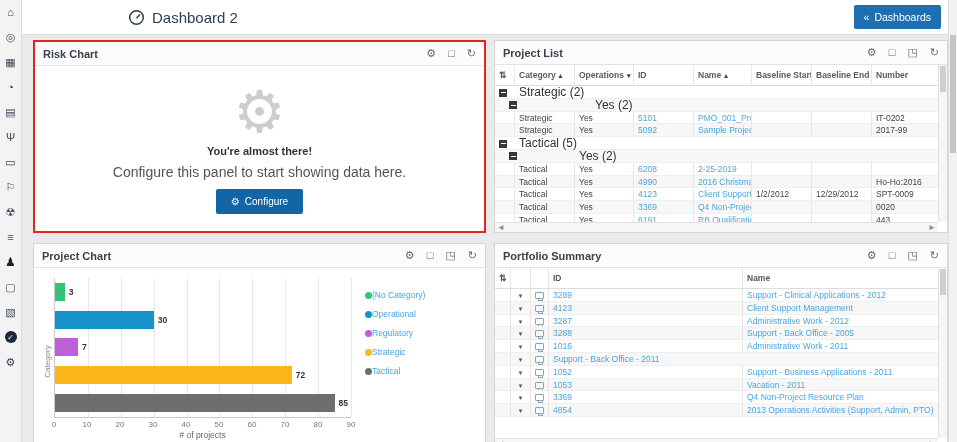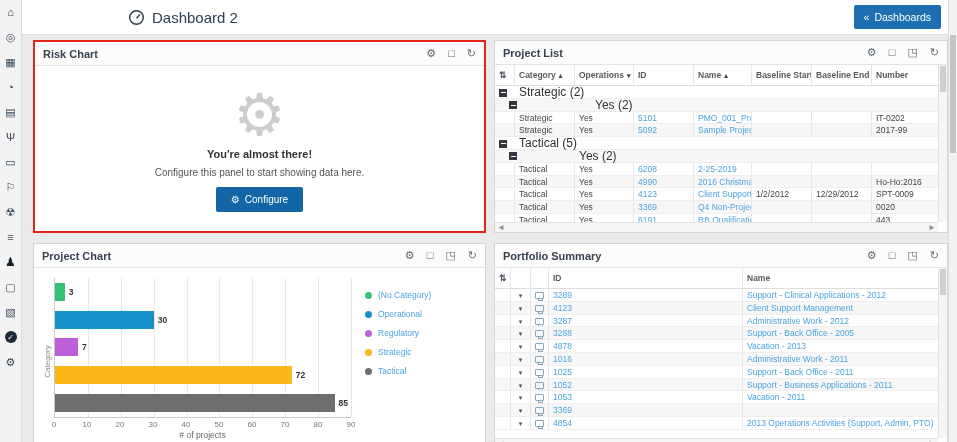--- a/index.html
+++ b/index.html
@@ -33,21 +33,21 @@
   .panel-head { height:24px; background:#fcfcfc; border-bottom:1px solid #e3e3e3; display:flex; align-items:center; padding:0 8px; }
   .panel-title { font-size:11px; font-weight:700; color:#39424e; }
   .panel-icons { margin-left:auto; display:flex; gap:12px; }
   .p-ic { font-size:11px; color:#5f6b76; cursor:pointer; line-height:1; }
   .panel-body { position:relative; height:calc(100% - 24px); overflow:hidden; }
 
   
   .empty-state { height:100%; display:flex; flex-direction:column; align-items:center; justify-content:center; text-align:center; }
   .big-gear { font-size:58px; color:#cdcdcd; line-height:1; margin-bottom:4px; }
   .empty-title { font-size:11px; font-weight:700; color:#333; margin-bottom:7px; }
-  .empty-sub { font-size:10px; color:#555; margin-bottom:9px; }
+  .empty-sub { font-size:14px; color:#555; margin-bottom:9px; }
   .btn-configure { background:#1266a5; color:#fff; border:none; border-radius:2px; font-size:10px; padding:7px 15px; cursor:pointer; font-family:inherit; display:flex; align-items:center; gap:5px; }
 
   
   .tbl { position:absolute; left:0; top:0; right:9px; bottom:10px; overflow:hidden; }
   .trow { display:flex; height:12.8px; border-bottom:1px solid #efefef; position:relative; }
   .trow.hdr { height:21px; border-bottom:1px solid #ddd; }
   .trow:not(.hdr):nth-child(odd) { background:#f7f7f7; }
   .cell { font-size:8.5px; color:#444; padding:0 4px; line-height:12.8px; white-space:nowrap; overflow:hidden; border-right:1px solid #e7e7e7; }
   .hdr .cell { line-height:21px; color:#5a5a5a; font-weight:700; }
   .sort-caret { font-size:7px; color:#444; margin-left:3px; }
@@ -78,21 +78,21 @@
   .plot-col { flex:1; display:flex; flex-direction:column; min-width:0; }
   .plot { position:relative; flex:1; border-left:1px solid #c9c9c9; border-bottom:1px solid #c9c9c9; }
   .gridline { position:absolute; top:0; bottom:0; width:1px; background:#e8e8e8; }
   .bar-row { position:absolute; left:0; right:0; display:flex; align-items:center; }
   .bar { height:18px; }
   .bar-val { font-size:8.5px; font-weight:700; color:#333; margin-left:4px; }
   .xticks { position:relative; height:12px; }
   .xticks span { position:absolute; transform:translateX(-50%); font-size:8px; color:#777; top:2px; }
   .xlabel { text-align:center; font-size:8.5px; color:#666; height:14px; }
   .legend { width:128px; padding:12px 0 0 14px; }
-  .legend-item { display:flex; align-items:center; gap:6px; margin-bottom:9px; cursor:pointer; }
+  .legend-item { display:flex; align-items:center; margin-bottom:9px; cursor:pointer; }
   .dot { width:7px; height:7px; border-radius:50%; flex:none; }
   .legend-label { font-size:8.5px; color:#4ba6dc; white-space:nowrap; }
 </style>
 </head>
 <body>
 
 <div class="app">
 
   <div class="sidebar" id="sidebar">
       <span class="side-ic">⌂</span>
@@ -404,35 +404,27 @@
       <div class="cell k0"></div>
       <div class="cell kA"><span class="row-caret">▾</span></div>
       <div class="cell kB"><span class="mon"></span></div>
       <div class="cell kid"><a class="lnk">3288</a></div>
       <div class="cell kname"><a class="lnk">Support - Back Office - 2005</a></div>
             </div>
             <div class="trow">
       <div class="cell k0"></div>
       <div class="cell kA"><span class="row-caret">▾</span></div>
       <div class="cell kB"><span class="mon"></span></div>
-      <div class="cell kid"><a class="lnk">4878</a></div>
-      <div class="cell kname"><a class="lnk">Vacation - 2013</a></div>
-            </div>
-            <div class="trow">
-      <div class="cell k0"></div>
-      <div class="cell kA"><span class="row-caret">▾</span></div>
-      <div class="cell kB"><span class="mon"></span></div>
       <div class="cell kid"><a class="lnk">1016</a></div>
       <div class="cell kname"><a class="lnk">Administrative Work - 2011</a></div>
             </div>
             <div class="trow">
       <div class="cell k0"></div>
       <div class="cell kA"><span class="row-caret">▾</span></div>
       <div class="cell kB"><span class="mon"></span></div>
-      <div class="cell kid"><a class="lnk">1025</a></div>
       <div class="cell kname"><a class="lnk">Support - Back Office - 2011</a></div>
             </div>
             <div class="trow">
       <div class="cell k0"></div>
       <div class="cell kA"><span class="row-caret">▾</span></div>
       <div class="cell kB"><span class="mon"></span></div>
       <div class="cell kid"><a class="lnk">1052</a></div>
       <div class="cell kname"><a class="lnk">Support - Business Applications - 2011</a></div>
             </div>
             <div class="trow">
@@ -440,20 +432,21 @@
       <div class="cell kA"><span class="row-caret">▾</span></div>
       <div class="cell kB"><span class="mon"></span></div>
       <div class="cell kid"><a class="lnk">1053</a></div>
       <div class="cell kname"><a class="lnk">Vacation - 2011</a></div>
             </div>
             <div class="trow">
       <div class="cell k0"></div>
       <div class="cell kA"><span class="row-caret">▾</span></div>
       <div class="cell kB"><span class="mon"></span></div>
       <div class="cell kid"><a class="lnk">3369</a></div>
+      <div class="cell kname"><a class="lnk">Q4 Non-Project Resource Plan</a></div>
             </div>
             <div class="trow">
       <div class="cell k0"></div>
       <div class="cell kA"><span class="row-caret">▾</span></div>
       <div class="cell kB"><span class="mon"></span></div>
       <div class="cell kid"><a class="lnk">4854</a></div>
       <div class="cell kname"><a class="lnk">2013 Operations Activities (Support, Admin, PTO)</a></div>
             </div>
           </div>
         <div class="vscroll">

